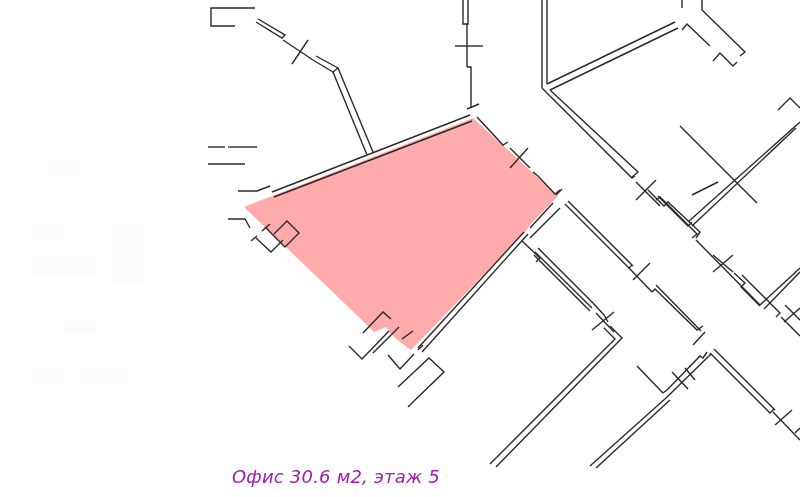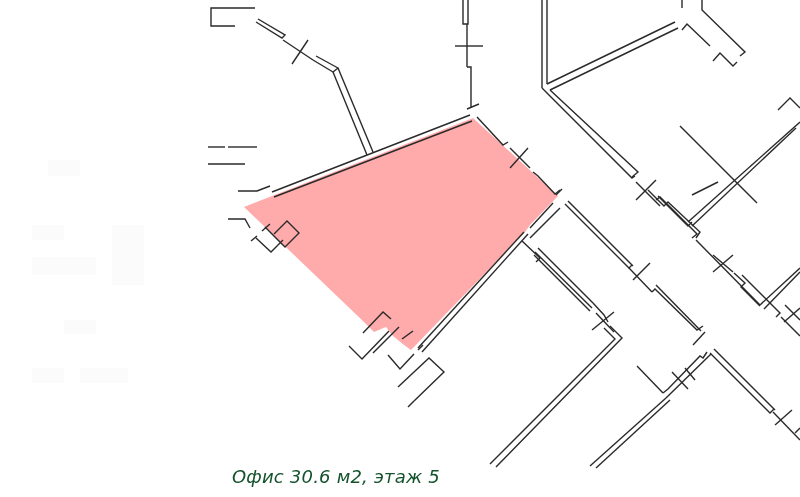--- a/index.html
+++ b/index.html
@@ -31,21 +31,21 @@
     .ghost {
       fill: #fbfbfb;
     }
     .caption {
       position: absolute;
       left: 232px;
       top: 466px;
       font-family: "DejaVu Sans", sans-serif;
       font-style: italic;
       font-size: 18px;
-      color: #14532d;
+      color: #a21caf;
       letter-spacing: 0.2px;
       white-space: nowrap;
     }
   </style>
 </head>
 <body>
 
 <svg id="plan" viewBox="0 0 800 497" xmlns="http://www.w3.org/2000/svg">
 
   <g>

